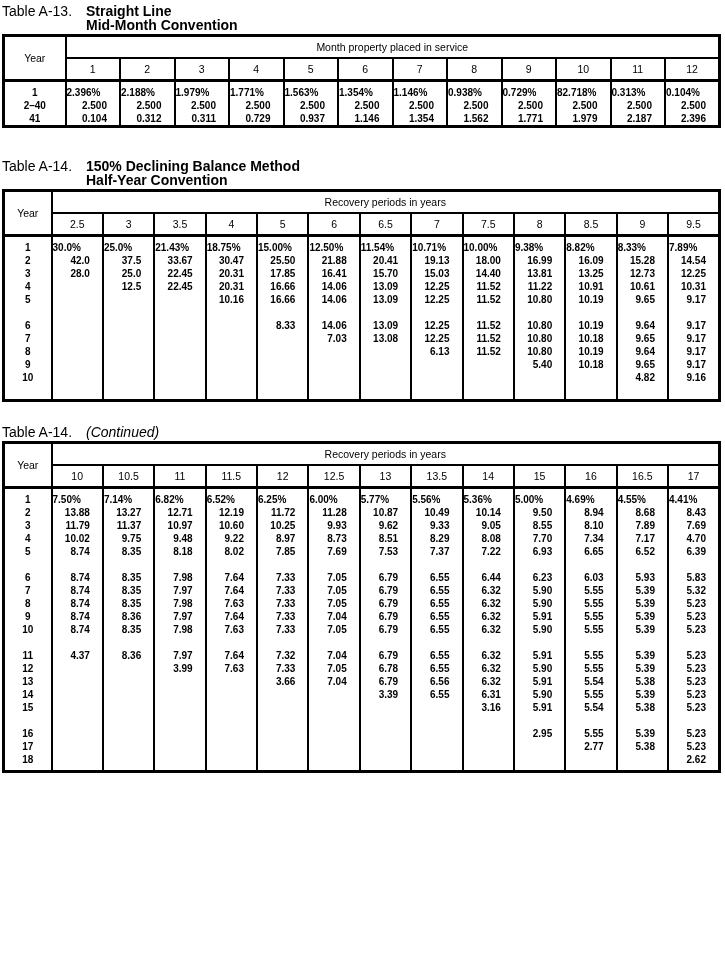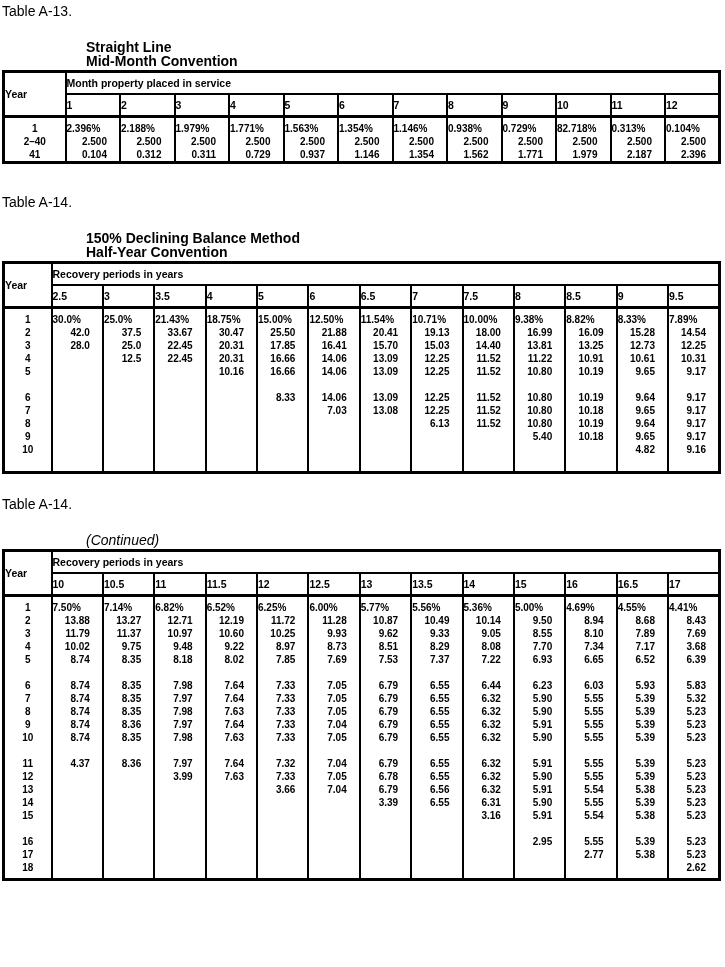--- a/index.html
+++ b/index.html
@@ -7,39 +7,39 @@
   body {
     width: 725px; height: 967px;
     background: #ffffff; color: #000000;
     font-family: "Liberation Sans", sans-serif;
     overflow: hidden;
   }
   .page { padding: 4px 3px 0 2px; }
 
   .caption { display: flex; align-items: flex-start; font-size: 14px; line-height: 14px; }
   .cap-label { width: 84px; flex: none; font-weight: normal; }
-  .cap-title { font-weight: bold; margin-top: 36px; }
+  .cap-title { font-weight: bold; }
   .cap-title.italic { font-weight: normal; font-style: italic; }
 
   .sp-a14 { margin-top: 31px; }
   .sp-cont { margin-top: 23px; }
 
   table.conv {
     border-collapse: collapse;
     table-layout: fixed;
     width: 719px;
     border: 3px solid #000;
     margin-top: 2px;
   }
   table.conv th {
     border: 2px solid #000;
     font-size: 10.5px;
-    font-weight: bold;
+    font-weight: normal;
     padding: 4px 0;
-    text-align: left;
+    text-align: center;
   }
   table.conv tbody { border-top: 3px solid #000; }
   table.conv td {
     border-left: 2px solid #000;
     border-right: 2px solid #000;
     border-top: 0; border-bottom: 0;
     font-size: 10px; font-weight: bold;
     height: 13px; line-height: 13px;
     padding: 0;
     white-space: nowrap;
@@ -478,21 +478,21 @@
           <td class="val">9.48</td>
           <td class="val">9.22</td>
           <td class="val">8.97</td>
           <td class="val">8.73</td>
           <td class="val">8.51</td>
           <td class="val">8.29</td>
           <td class="val">8.08</td>
           <td class="val">7.70</td>
           <td class="val">7.34</td>
           <td class="val">7.17</td>
-          <td class="val">3.68</td>
+          <td class="val">4.70</td>
         </tr>
         <tr>
           <td class="year-c">5</td>
           <td class="val">8.74</td>
           <td class="val">8.35</td>
           <td class="val">8.18</td>
           <td class="val">8.02</td>
           <td class="val">7.85</td>
           <td class="val">7.69</td>
           <td class="val">7.53</td>

